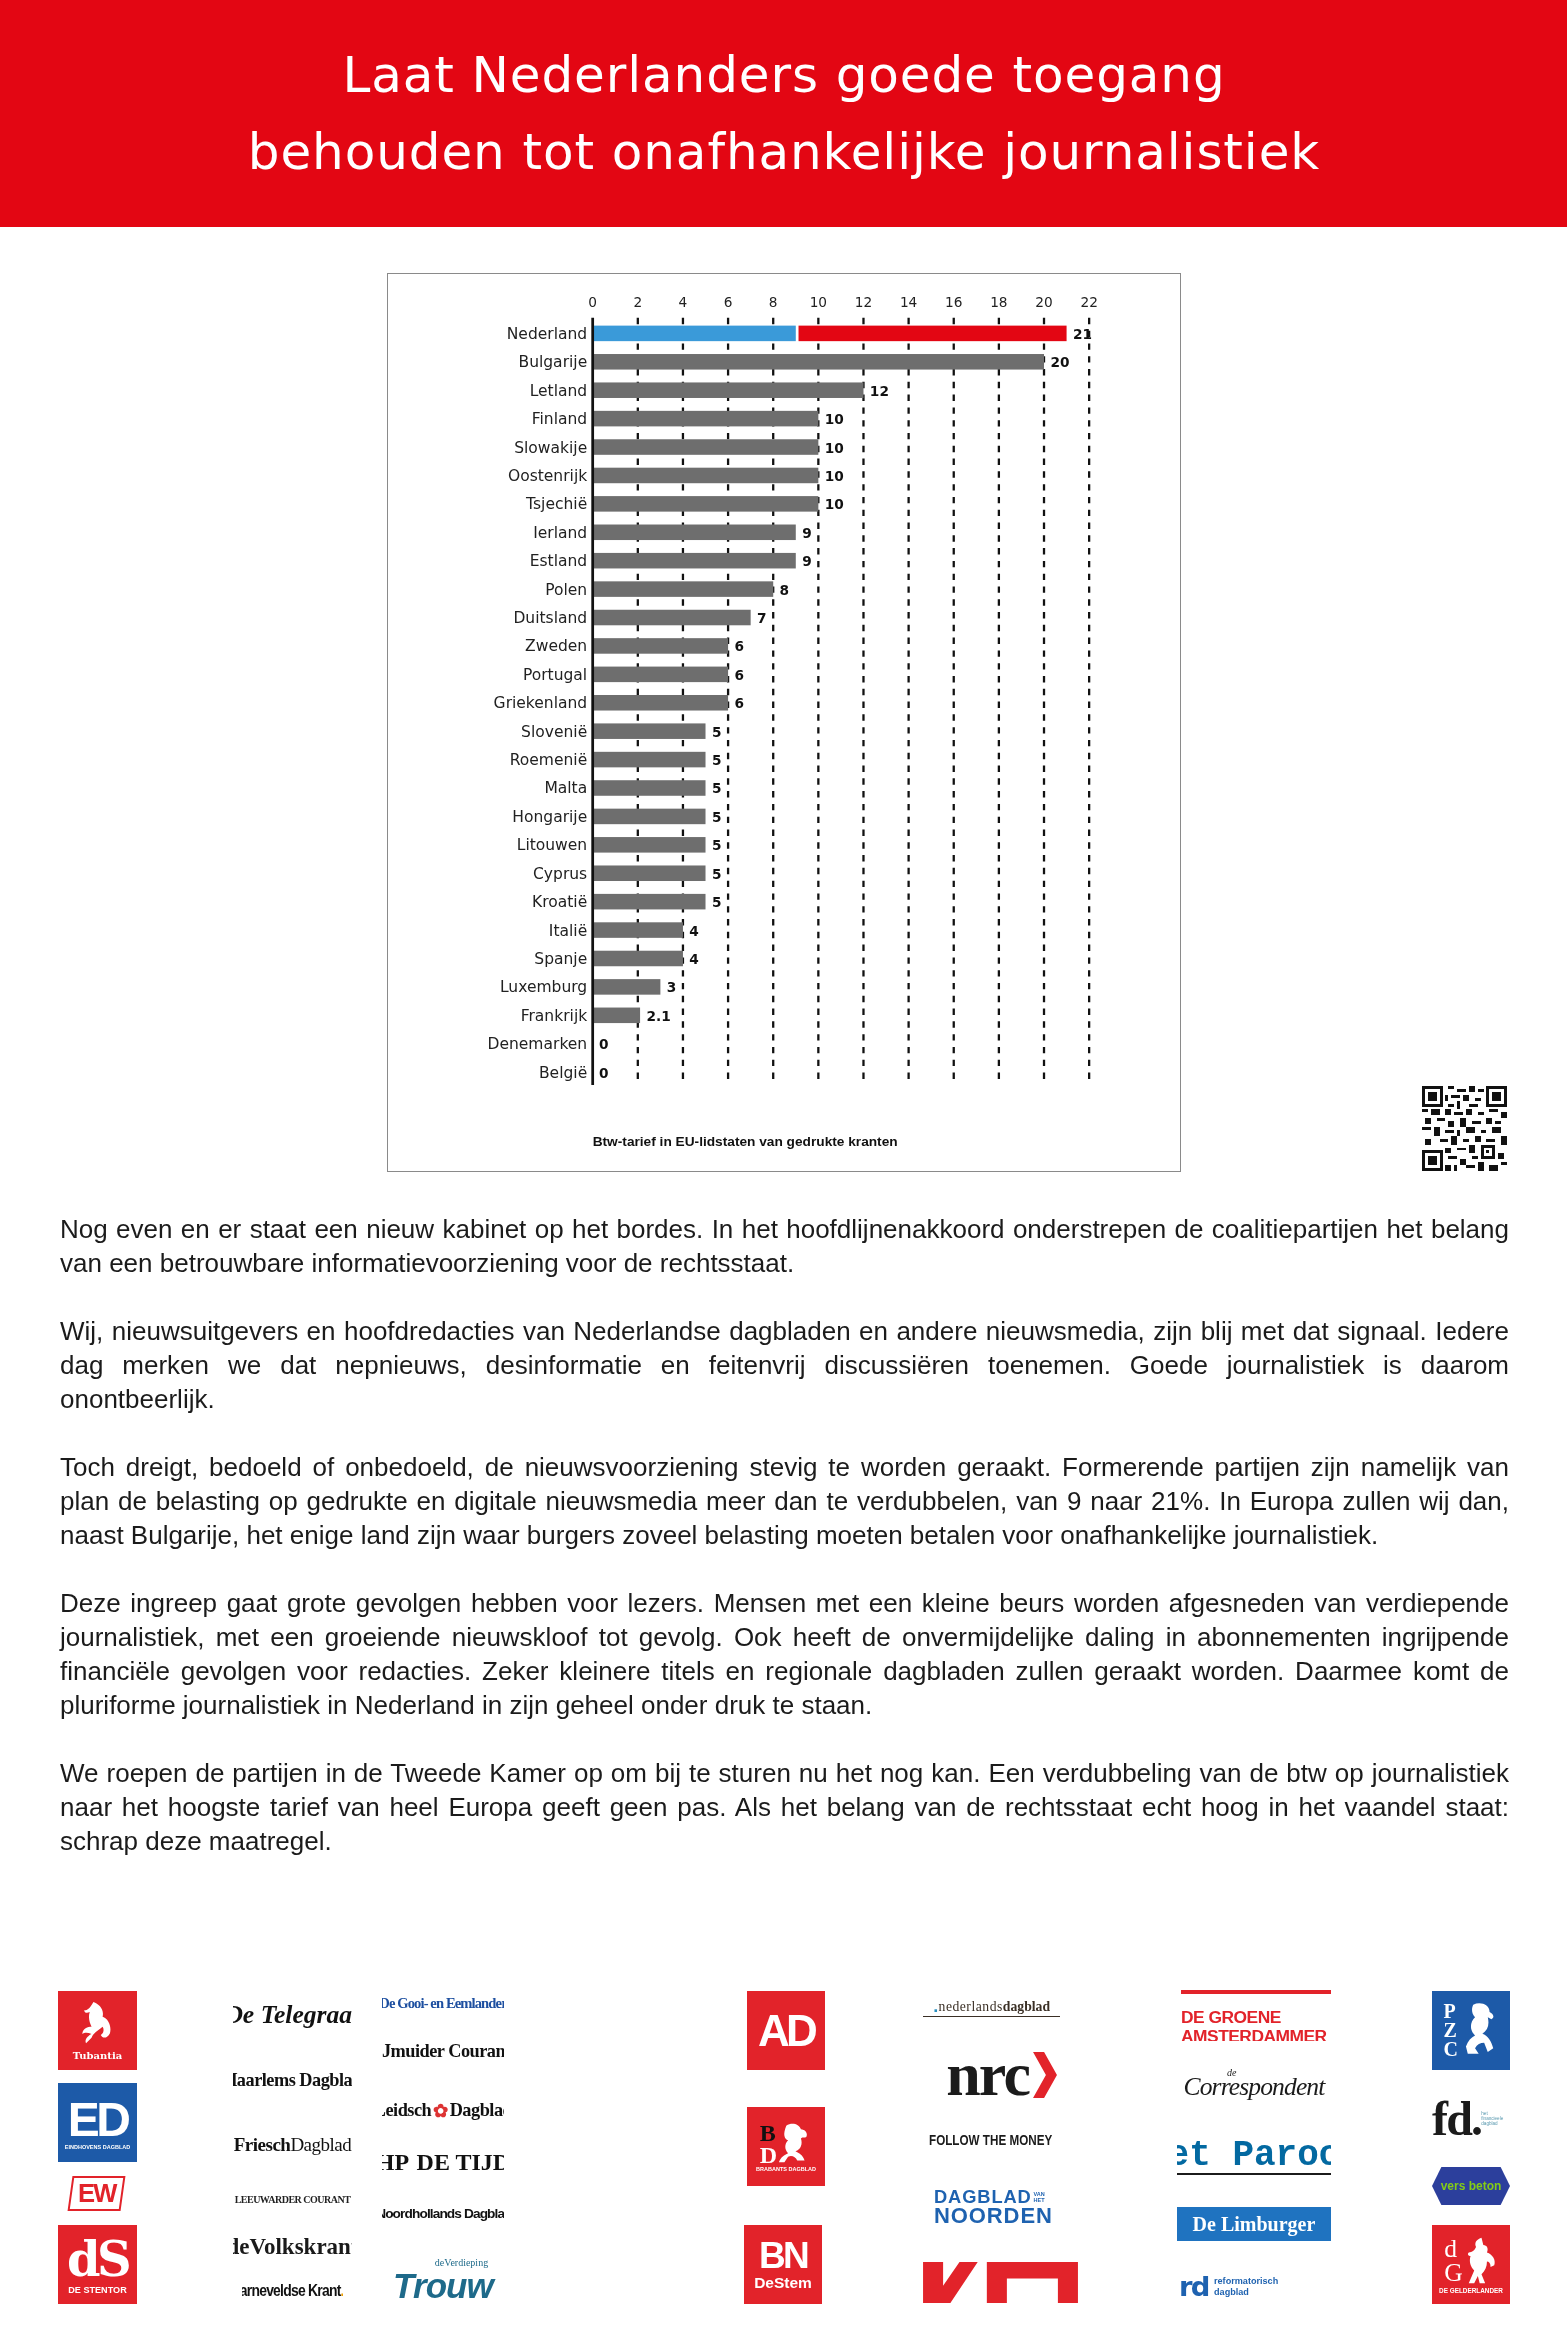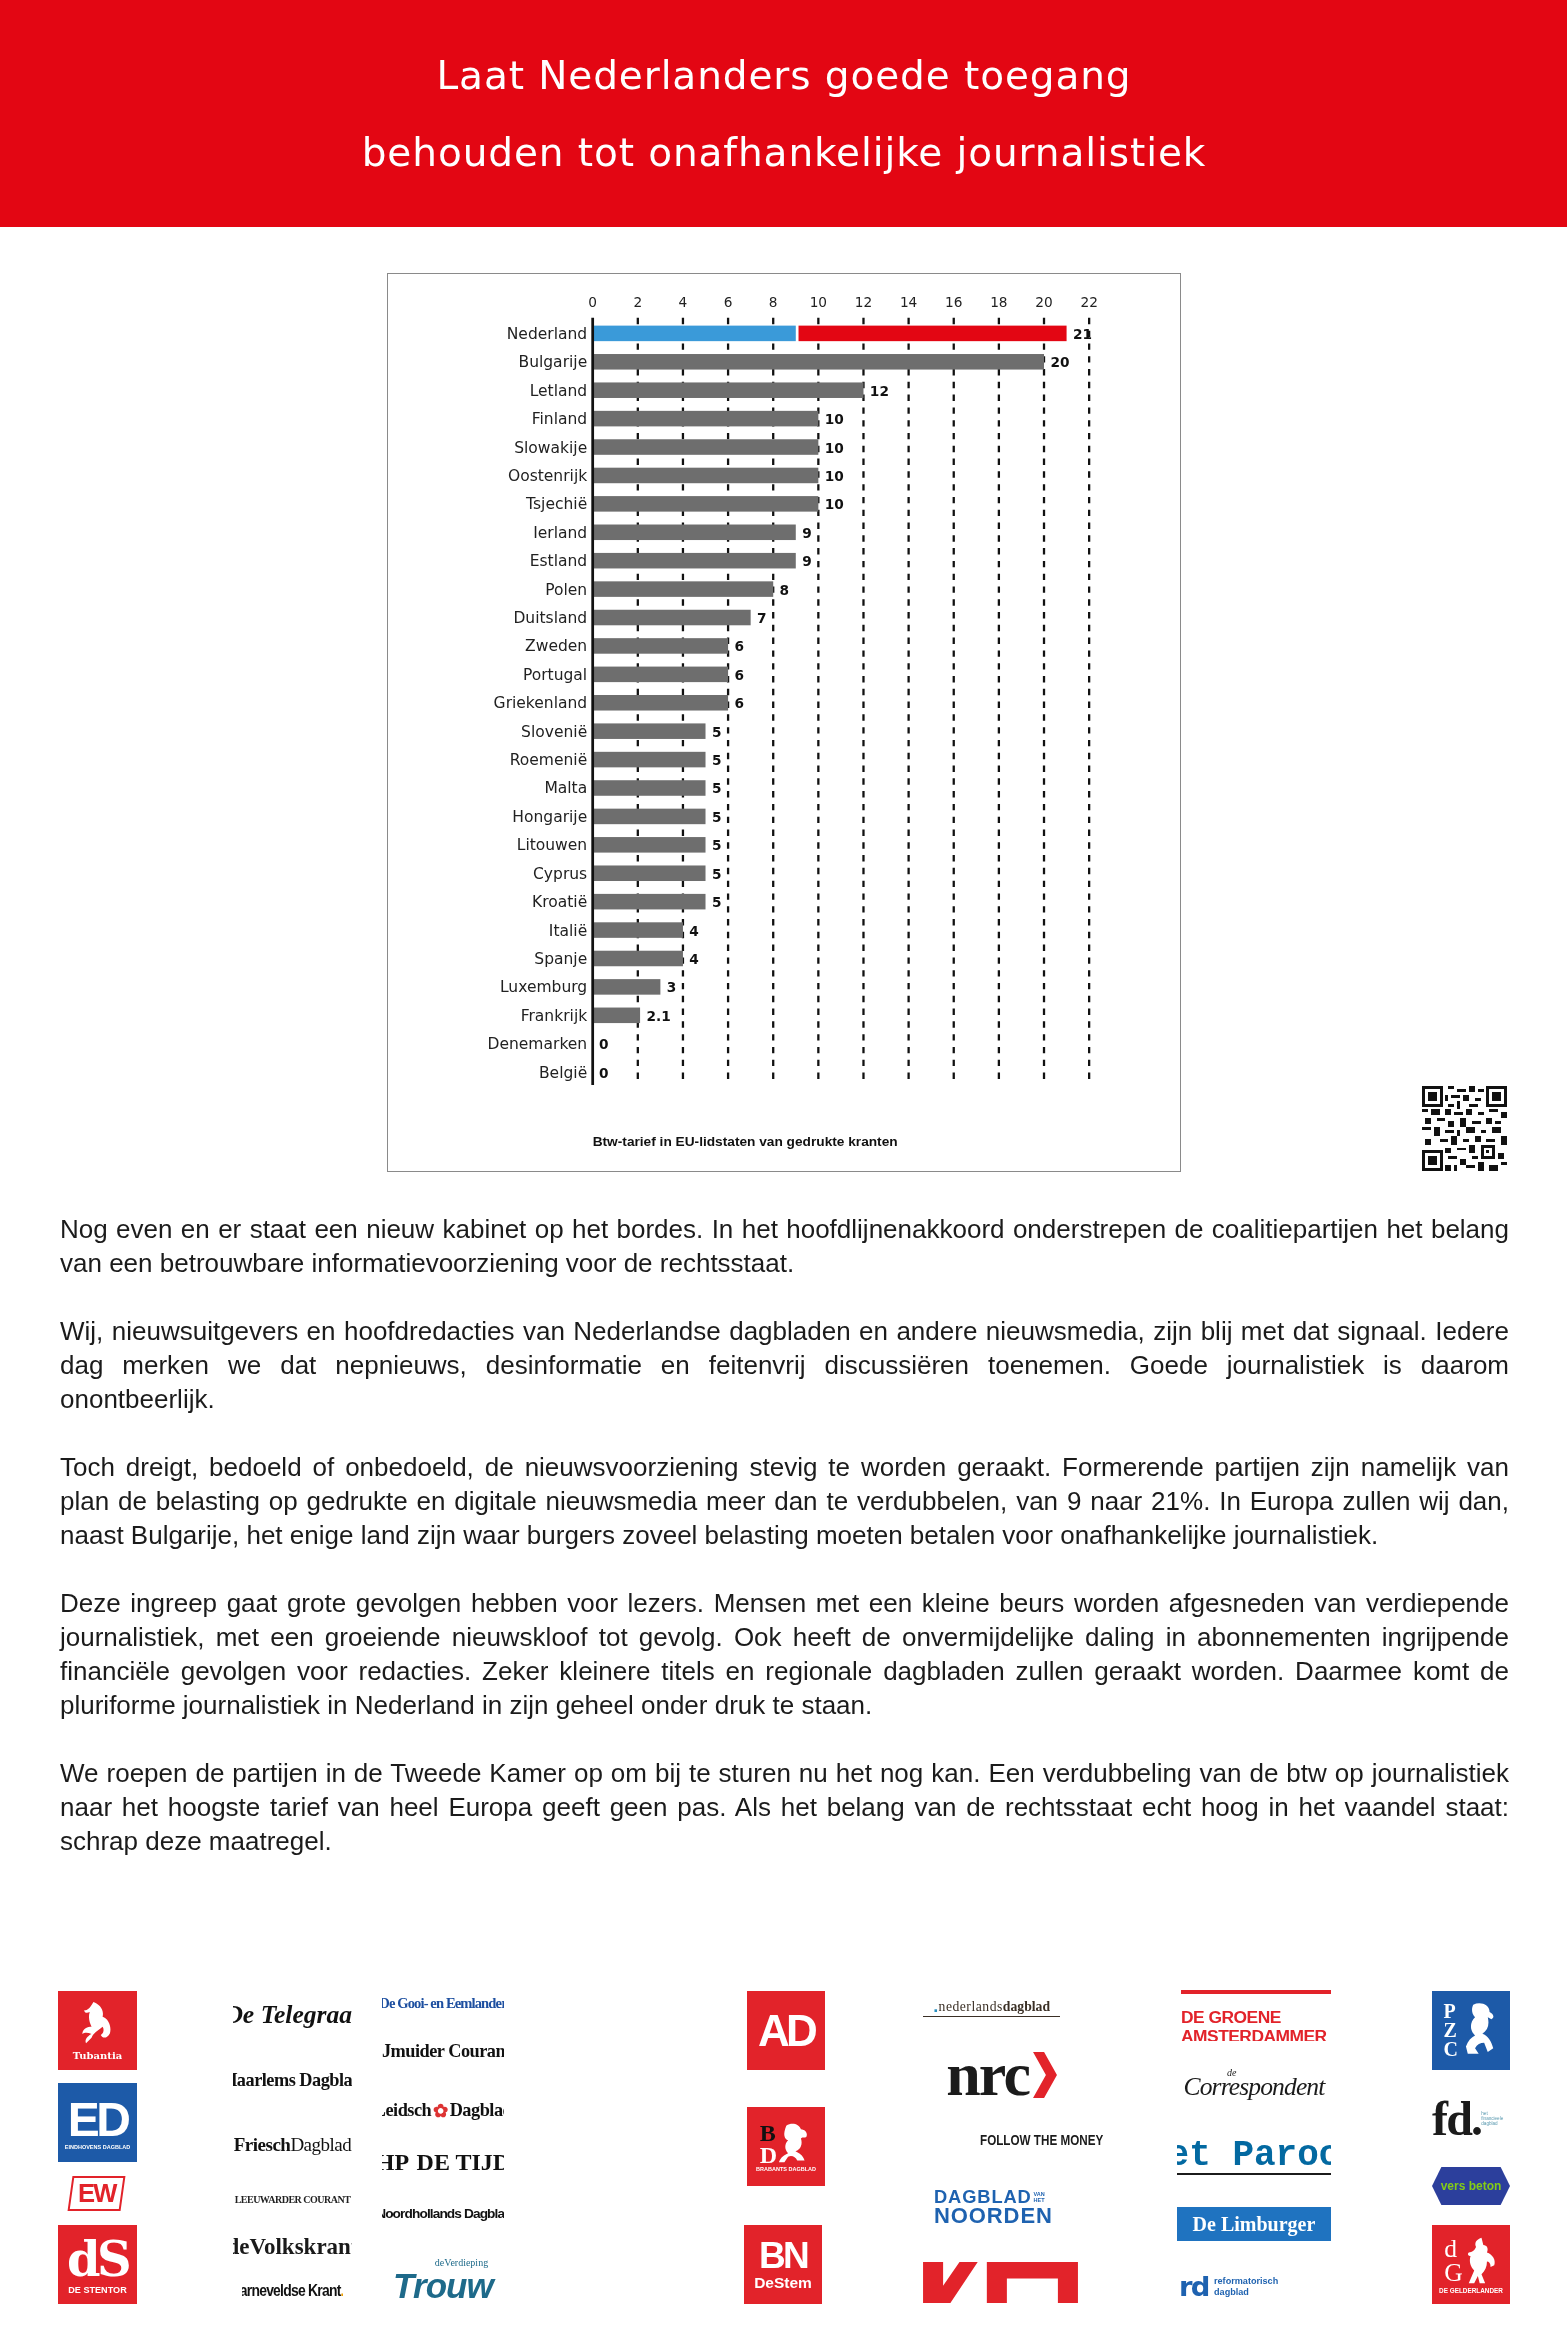--- a/index.html
+++ b/index.html
@@ -5,21 +5,21 @@
   * { box-sizing: border-box; margin: 0; padding: 0; }
   html, body { width: 1568px; height: 2339px; background: #ffffff; overflow: hidden; }
   body { position: relative; font-family: "DejaVu Sans", sans-serif; color: #1a1a1a; }
 
   .header {
     position: absolute; left: 0; top: 0; width: 1568px; height: 227px;
     background: #e30613; color: #fff;
     display: flex; flex-direction: column; justify-content: center; align-items: center;
   }
   .header .line {
-    font-family: "DejaVu Sans", sans-serif; font-size: 39px; line-height: 77px;
+    font-family: "DejaVu Sans", sans-serif; font-size: 50px; line-height: 77px;
     letter-spacing: 0.9px; text-align: center; white-space: nowrap;
   }
 
   .chart-box {
     position: absolute; left: 387px; top: 273px; width: 794px; height: 899px;
     border: 1.8px solid #8a8a8a; background: #fff;
   }
   #chart-svg { position: absolute; left: 0; top: 0; }
   .qr {
     position: absolute; left: 1422px; top: 1086px; width: 85px; height: 85px;
@@ -315,21 +315,21 @@
   <span style="color:#2a8fc0;font-weight:bold;">.</span>
     <span class="lib-serif" style="font-size:13.7px;letter-spacing:0.5px;">nederlands</span>
     <b class="lib-serif" style="font-size:13.7px;">dagblad</b>
 </div>
 <div class="logo" style="left:923px;top:2049px;width:157px;height:51px;">
   <span class="lib-serif" style="font-size:62px;line-height:51px;font-weight:bold;color:#1b1b1b;letter-spacing:-1.8px;">nrc</span>
   <svg width="24" height="46" viewBox="0 0 26 50" style="margin-left:3.7px;">
       <polygon points="0,0 12,0 26,25 12,50 0,50 14,25" fill="#e2232a"></polygon>
     </svg>
 </div>
-<div class="logo" style="left:974px;top:2127px;width:155px;height:25.6px;white-space:nowrap;justify-content:center;">
+<div class="logo" style="left:923px;top:2127px;width:155px;height:25.6px;white-space:nowrap;justify-content:center;">
   <span style="display:inline-block;width:20px;height:20px;border-radius:50%;background:radial-gradient(circle,#777 20%,#ccc 60%,#eee 100%);margin-right:11px;"></span>
     <span style="font-family:'Liberation Sans',sans-serif;font-size:14.6px;font-weight:bold;color:#1b1b1b;transform:scaleX(0.8);display:inline-block;transform-origin:left;">FOLLOW THE MONEY</span>
 </div>
 <div class="logo" style="left:934px;top:2188px;width:132px;height:37px;flex-direction:column;align-items:flex-start;color:#1e62b0;">
   <div style="display:flex;align-items:center;">
     <span class="sans-b" style="font-size:18.3px;line-height:18.3px;letter-spacing:0.9px;">DAGBLAD</span>
     <span class="sans-b" style="font-size:5.5px;width:12.8px;line-height:6.4px;margin-left:1.8px;">VAN HET</span>
   </div>
   <span class="sans-b" style="font-size:22px;line-height:18.3px;letter-spacing:0.9px;">NOORDEN</span>
 </div>

